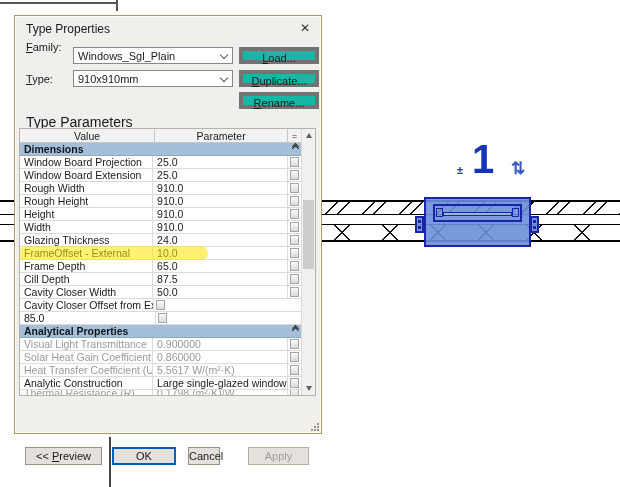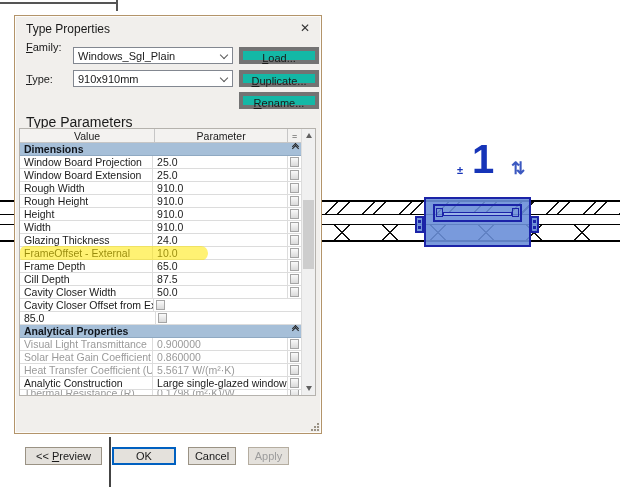--- a/index.html
+++ b/index.html
@@ -127,22 +127,22 @@
   .tri-down{width:0;height:0;border-left:3.5px solid transparent;border-right:3.5px solid transparent;
     border-top:5px solid #606060;}
   #scroll-thumb{position:absolute;left:1px;top:71px;width:11px;height:69px;background:#cdcdcd;}
 
   
   .dlg-btn{position:absolute;top:397px;height:18px;background:#e4e1dc;border:1px solid #9a9284;
     font-size:11px;color:#1a1a1a;text-align:center;line-height:16px;margin-top:34px;}
   #preview-btn{left:10px;width:77px;}
   #ok-btn{left:97px;width:64px;border:1px solid var(--focus-blue);
     box-shadow:0 0 0 1px var(--focus-blue) inset;}
-  #cancel-btn{left:173px;width:48px;}
-  #apply-btn{left:233px;width:41px;color:#9c9c9c;border-color:#b5ada0;}
+  #cancel-btn{left:173px;width:32px;}
+  #apply-btn{left:233px;width:61px;color:#9c9c9c;border-color:#b5ada0;}
   #resize-grip{position:absolute;right:2px;bottom:2px;width:8px;height:8px;
     background:
       radial-gradient(circle at 7px 1px,#9a9284 1px,transparent 1.2px),
       radial-gradient(circle at 7px 4px,#9a9284 1px,transparent 1.2px),
       radial-gradient(circle at 4px 4px,#9a9284 1px,transparent 1.2px),
       radial-gradient(circle at 7px 7px,#9a9284 1px,transparent 1.2px),
       radial-gradient(circle at 4px 7px,#9a9284 1px,transparent 1.2px),
       radial-gradient(circle at 1px 7px,#9a9284 1px,transparent 1.2px);}
 </style>
 </head>

